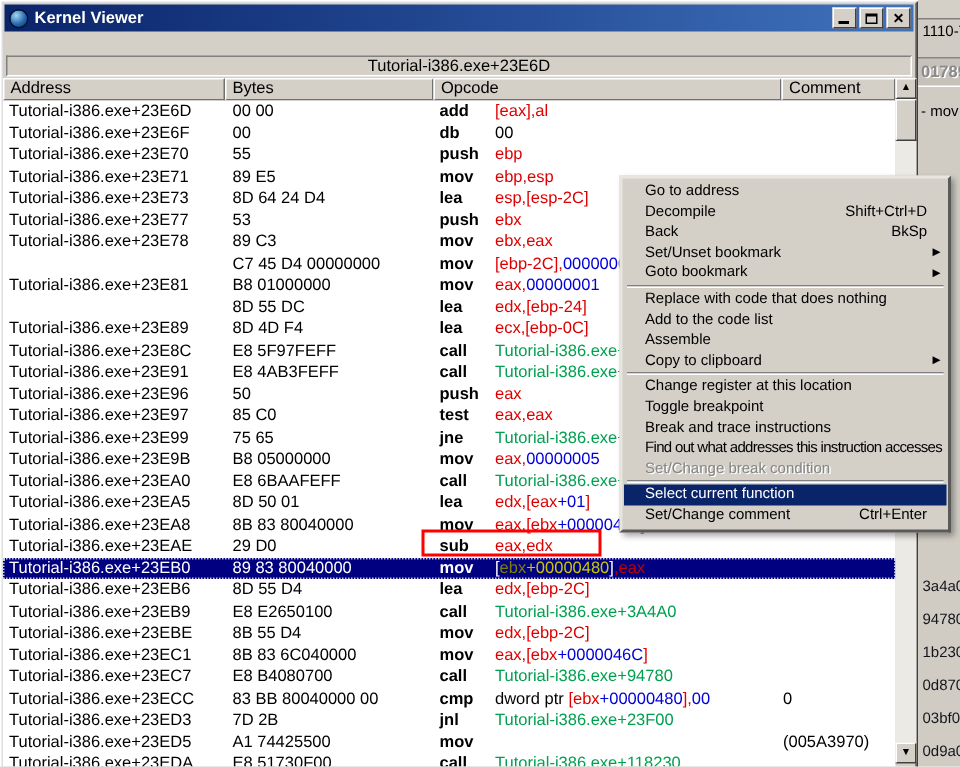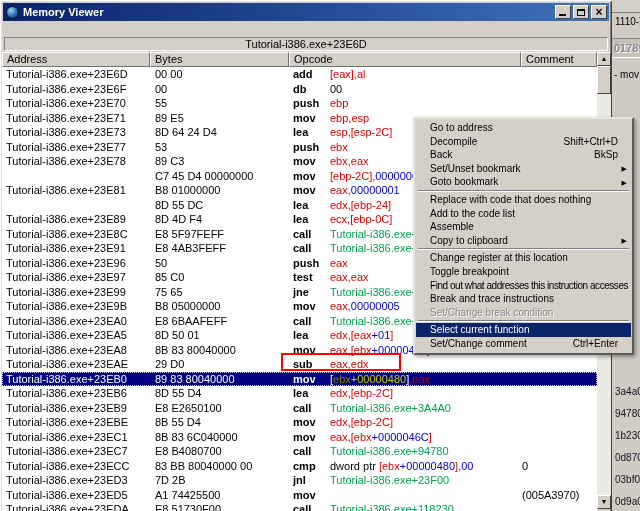--- a/index.html
+++ b/index.html
@@ -105,21 +105,21 @@
         <div class="bgw-hex" style="top: 452px;">0d870</div>
         <div class="bgw-hex" style="top: 474px;">03bf0(</div>
         <div class="bgw-hex" style="top: 496px;">0d9a0</div>
       </div>
   </div>
 
   <div class="window">
 
     <div class="titlebar">
       <span class="app-icon"></span>
-      <span class="title-text">Memory Viewer</span>
+      <span class="title-text">Kernel Viewer</span>
       <span class="tb-btns">
         <span class="tb-btn">
             <span class="glyph-min"></span>
           </span>
         <span class="tb-btn">
             <span class="glyph-max"></span>
           </span>
         <span class="tb-btn">
             <span class="glyph-close">×</span>
           </span>
@@ -340,22 +340,22 @@
         <div class="menu-item"><span>Set/Unset bookmark</span><span class="sub">▶</span></div>
         <div class="menu-item"><span>Goto bookmark</span><span class="sub">▶</span></div>
         <div class="menu-sep"></div>
         <div class="menu-item"><span>Replace with code that does nothing</span></div>
         <div class="menu-item"><span>Add to the code list</span></div>
         <div class="menu-item"><span>Assemble</span></div>
         <div class="menu-item"><span>Copy to clipboard</span><span class="sub">▶</span></div>
         <div class="menu-sep"></div>
         <div class="menu-item"><span>Change register at this location</span></div>
         <div class="menu-item"><span>Toggle breakpoint</span></div>
+        <div class="menu-item"><span>Break and trace instructions</span></div>
         <div class="menu-item tight"><span>Find out what addresses this instruction accesses</span></div>
-        <div class="menu-item"><span>Break and trace instructions</span></div>
         <div class="menu-item disabled"><span>Set/Change break condition</span></div>
         <div class="menu-sep"></div>
         <div class="menu-item hl"><span>Select current function</span></div>
         <div class="menu-item"><span>Set/Change comment</span><span class="sc">Ctrl+Enter</span></div>
       </div>
 
   </div>
 </div>
 
 </body></html>

